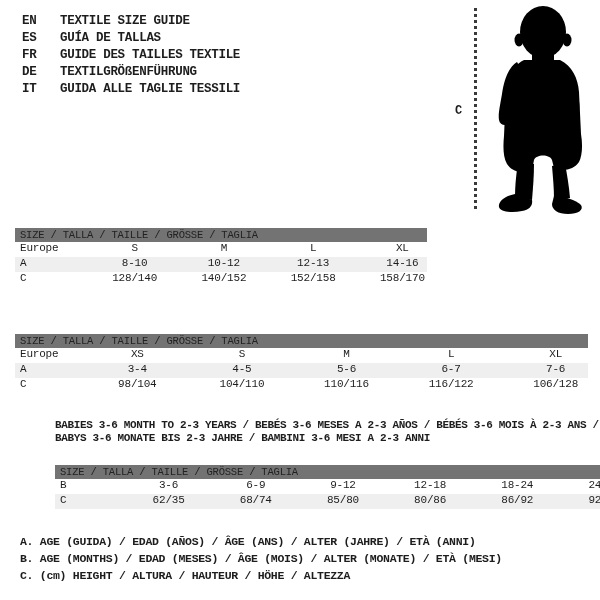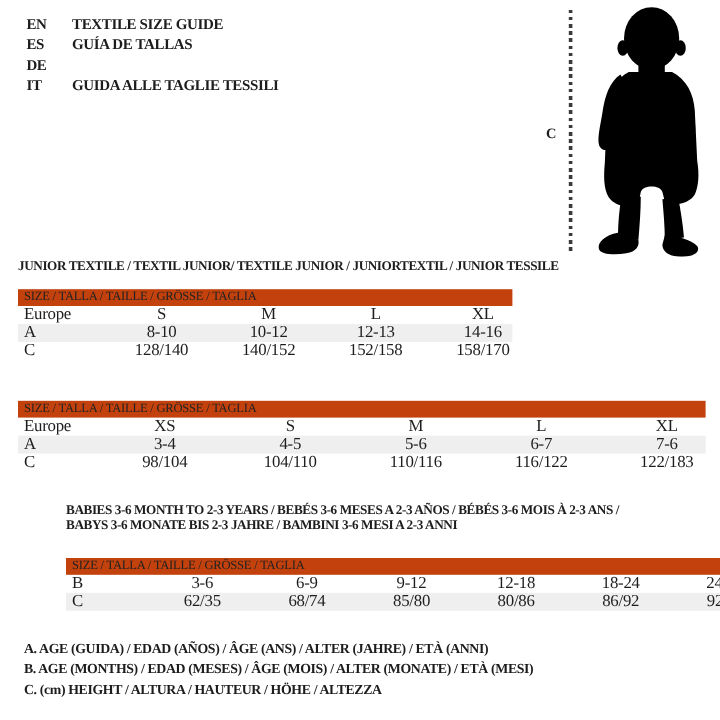--- a/index.html
+++ b/index.html
@@ -1,43 +1,43 @@
 <!DOCTYPE html>
 <html><head>
 <meta charset="utf-8">
 <style>
   html,body { margin:0; padding:0; }
   .canvas {
     position:relative; width:600px; height:600px; background:#ffffff;
-    font-family:Liberation Serif, serif;
+    font-family:Liberation Mono, monospace;
     color:#1d1d1d; overflow:hidden;
   }
   
   .lang-list { position:absolute; left:22px; top:12px; }
   .lang-row { display:flex; height:17px; align-items:center;
     font-weight:bold; font-size:12.5px; letter-spacing:-0.3px; }
   .lang-code { width:38px; }
   
   .dash-line { position:absolute; left:474px; top:8px; width:3px; height:203px;
     background:repeating-linear-gradient(to bottom,#3a3a3a 0 3px,transparent 3px 6px); }
   .c-label { position:absolute; left:455px; top:104px; font-weight:bold; font-size:12px; }
   .baby { position:absolute; left:484px; top:4px; }
   
   .section { position:absolute; left:15px; }
   .s1 { top:216px; width:412px; }
   .s2 { top:322px; width:573px; }
   .s3 { top:419px; width:573px;margin-left:40px; }
   .sec-title { font-weight:bold; font-size:11px; letter-spacing:-0.35px;
     line-height:13px; white-space:nowrap; }
   .sub { font-size:8px; vertical-align:-2px; }
-  .band { background:#c2410c; height:14px; line-height:14px; font-size:10.5px;
+  .band { background:#737373; height:14px; line-height:14px; font-size:10.5px;
     padding-left:5px; color:#222; letter-spacing:-0.2px; }
   .s1 .band, .s2 .band { margin-top:12px; }
   .s3 .band { margin-top:20px; }
-  .trow { display:flex; height:15px; font-size:14px; letter-spacing:-0.2px;gap:40px; }
+  .trow { display:flex; height:15px; font-size:11px; letter-spacing:-0.2px;gap:40px; }
   .trow:nth-child(even) { background:#efefef; }
   .rlabel { width:55px; padding-left:5px; box-sizing:border-box; }
   .s2 .rlabel, .s3 .rlabel { width:50px; }
   .cell { flex:1; text-align:center; }
   
   .legend { position:absolute; left:20px; top:533px; }
   .legend-row { height:17px; line-height:17px; font-weight:bold; font-size:11.5px;
     letter-spacing:-0.3px; white-space:nowrap; }
 </style>
 </head>
@@ -48,21 +48,26 @@
   <div class="lang-list">
     <div class="lang-row">
       <span class="lang-code">EN</span>
       <span class="lang-label">TEXTILE SIZE GUIDE</span>
     </div>
     <div class="lang-row">
       <span class="lang-code">ES</span>
       <span class="lang-label">GUÍA DE TALLAS</span>
     </div>
     <div class="lang-row">
+      <span class="lang-code">FR</span>
+      <span class="lang-label">GUIDE DES TAILLES TEXTILE</span>
+    </div>
+    <div class="lang-row">
       <span class="lang-code">DE</span>
+      <span class="lang-label">TEXTILGRÖßENFÜHRUNG</span>
     </div>
     <div class="lang-row">
       <span class="lang-code">IT</span>
       <span class="lang-label">GUIDA ALLE TAGLIE TESSILI</span>
     </div>
   </div>
 
   <div class="dash-line"></div>
   <div class="c-label">C</div>
   <svg class="baby" width="115" height="210" viewBox="0 0 115 210" aria-hidden="true">
@@ -80,21 +85,20 @@
       <path d="M78 58 C86 64 91 74 93 86 C95 96 96 102 95 108 C94 115 87 116 84 110
                C81 104 81 96 80 90 C79 82 76 74 73 68 Z"></path>
       <path d="M34 158 C32 172 31 182 31 194 L48 196 C49 184 50 172 50 160 Z"></path>
       <path d="M68 162 C69 174 70 184 70 196 L86 194 C85 182 83 170 81 160 Z"></path>
       <path d="M31 190 C20 192 14 198 15 203 C16 208 28 209 38 207 C46 206 49 201 48 196 Z"></path>
       <path d="M70 192 C80 192 92 196 97 201 C100 206 94 210 84 210 C74 210 68 206 68 200 Z"></path>
     </g>
   </svg>
 
   <div class="section s1">
-    <div class="sec-title">JUNIOR TEXTILE / TEXTIL JUNIOR/ TEXTILE JUNIOR / JUNIORTEXTIL / JUNIOR TESSILE</div>
     <div class="band">SIZE / TALLA / TAILLE / GRÖSSE / TAGLIA</div>
     <div class="trows">
       <div class="trow">
         <span class="rlabel">Europe</span>
         <span class="cell">S</span>
         <span class="cell">M</span>
         <span class="cell">L</span>
         <span class="cell">XL</span>
       </div>
       <div class="trow">
@@ -132,21 +136,21 @@
         <span class="cell">5-6</span>
         <span class="cell">6-7</span>
         <span class="cell">7-6</span>
       </div>
       <div class="trow">
         <span class="rlabel">C</span>
         <span class="cell">98/104</span>
         <span class="cell">104/110</span>
         <span class="cell">110/116</span>
         <span class="cell">116/122</span>
-        <span class="cell">122/183</span>
+        <span class="cell">106/128</span>
       </div>
     </div>
   </div>
 
   <div class="section s3">
     <div class="sec-title">BABIES 3-6 MONTH TO 2-3 YEARS / BEBÉS 3-6 MESES A 2-3 AÑOS / BÉBÉS 3-6 MOIS À 2-3 ANS /</div>
     <div class="sec-title">BABYS 3-6 MONATE BIS 2-3 JAHRE / BAMBINI 3-6 MESI A 2-3 ANNI</div>
     <div class="band">SIZE / TALLA / TAILLE / GRÖSSE / TAGLIA</div>
     <div class="trows">
       <div class="trow">

